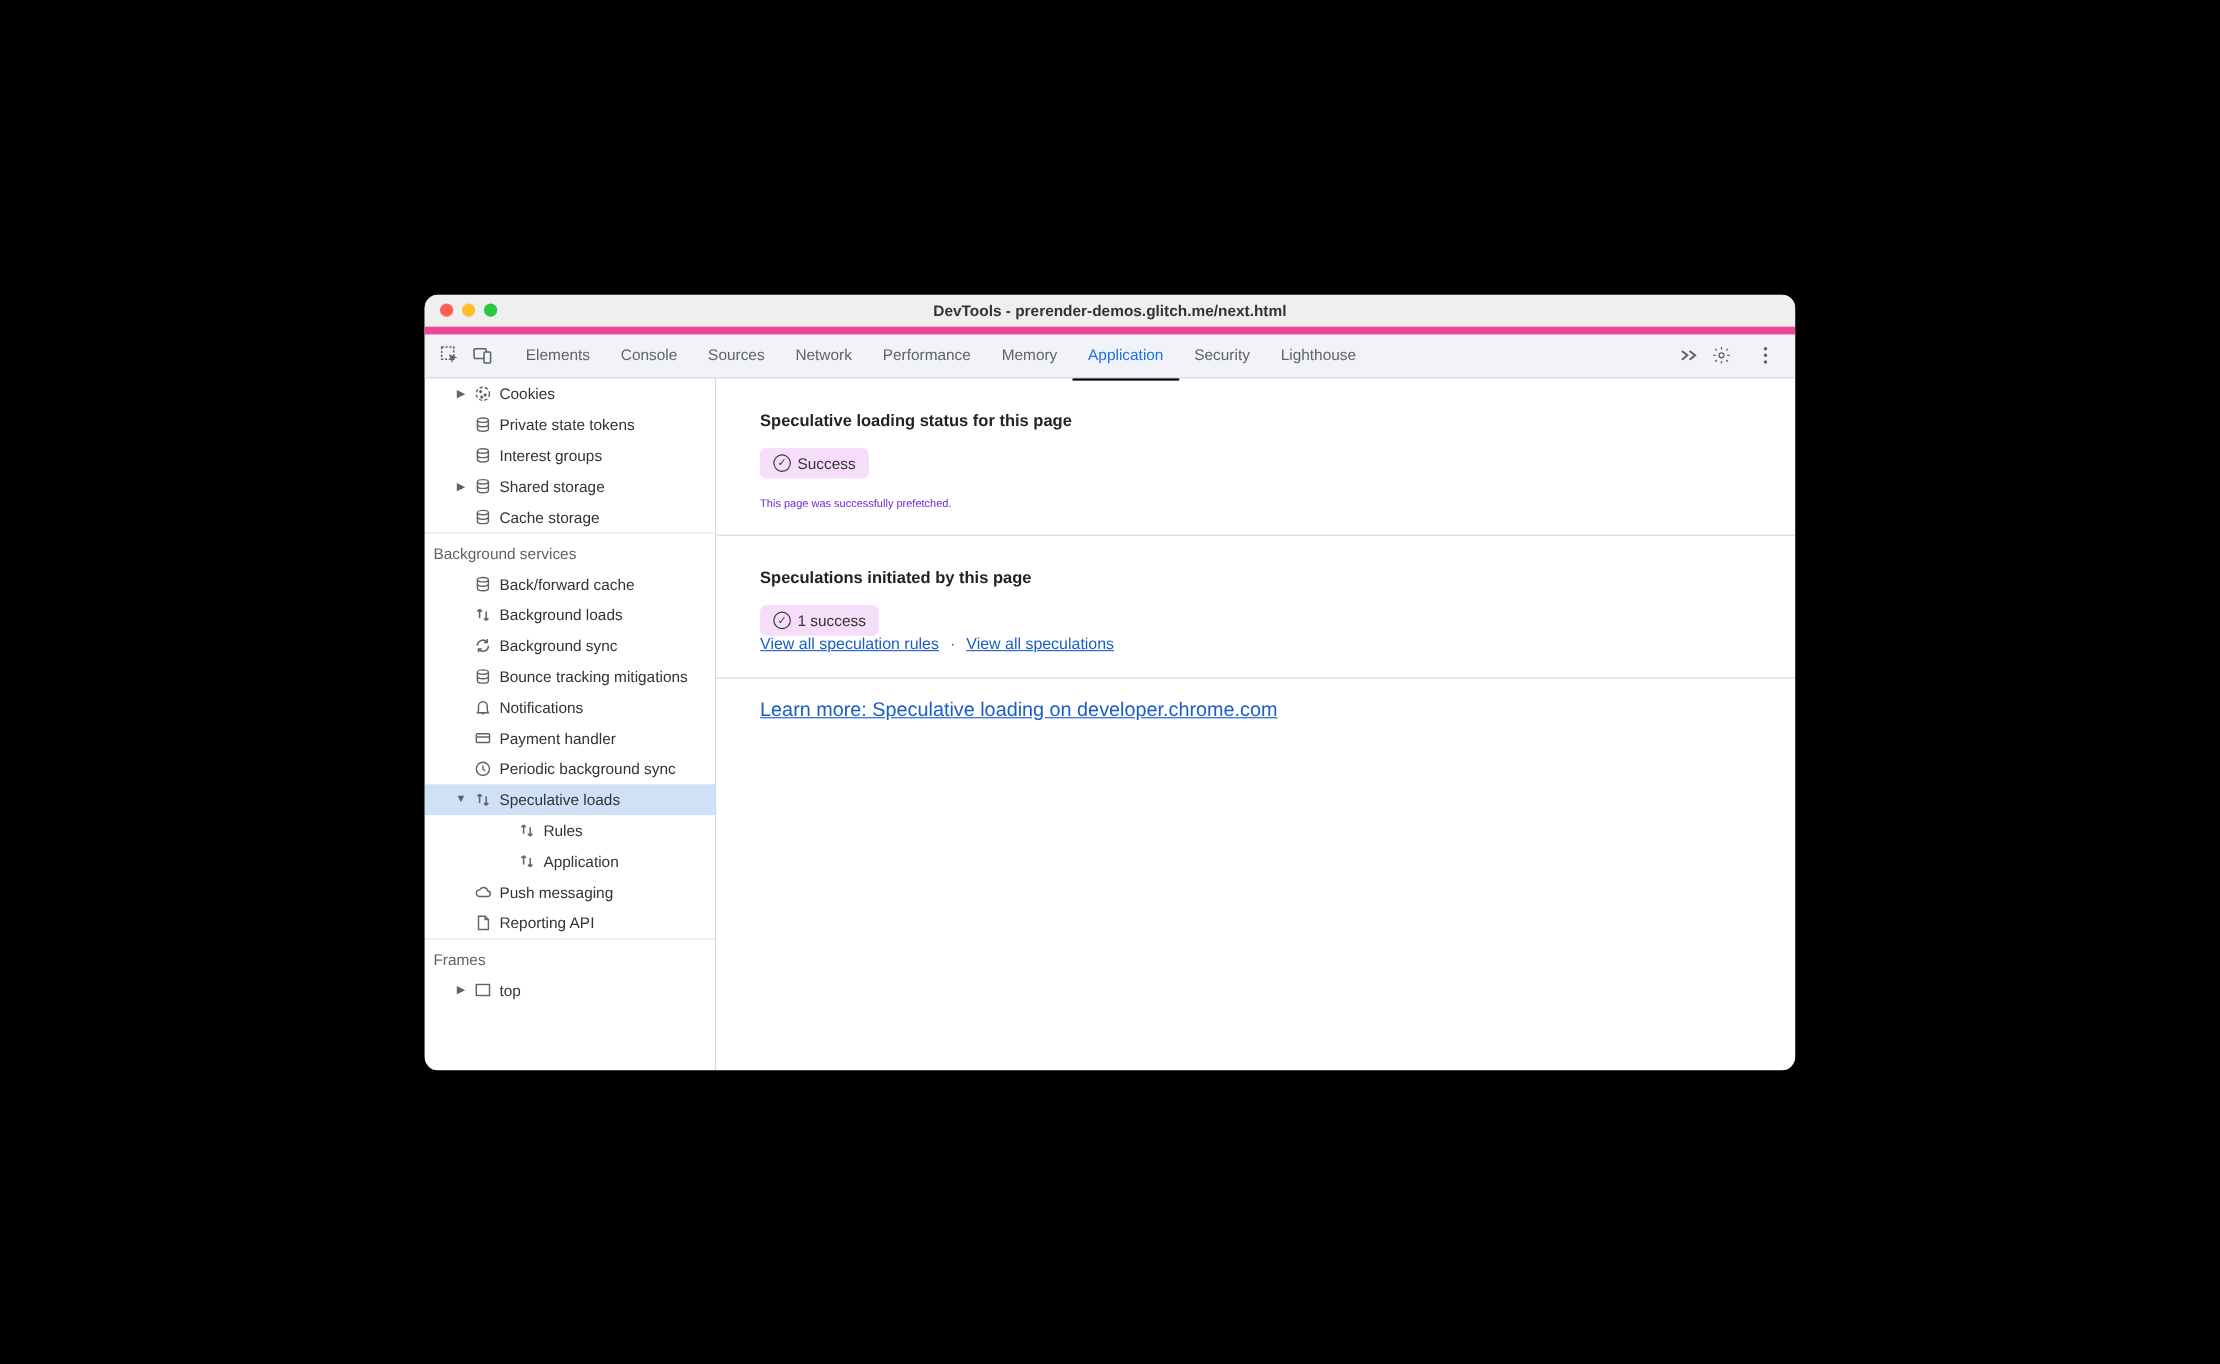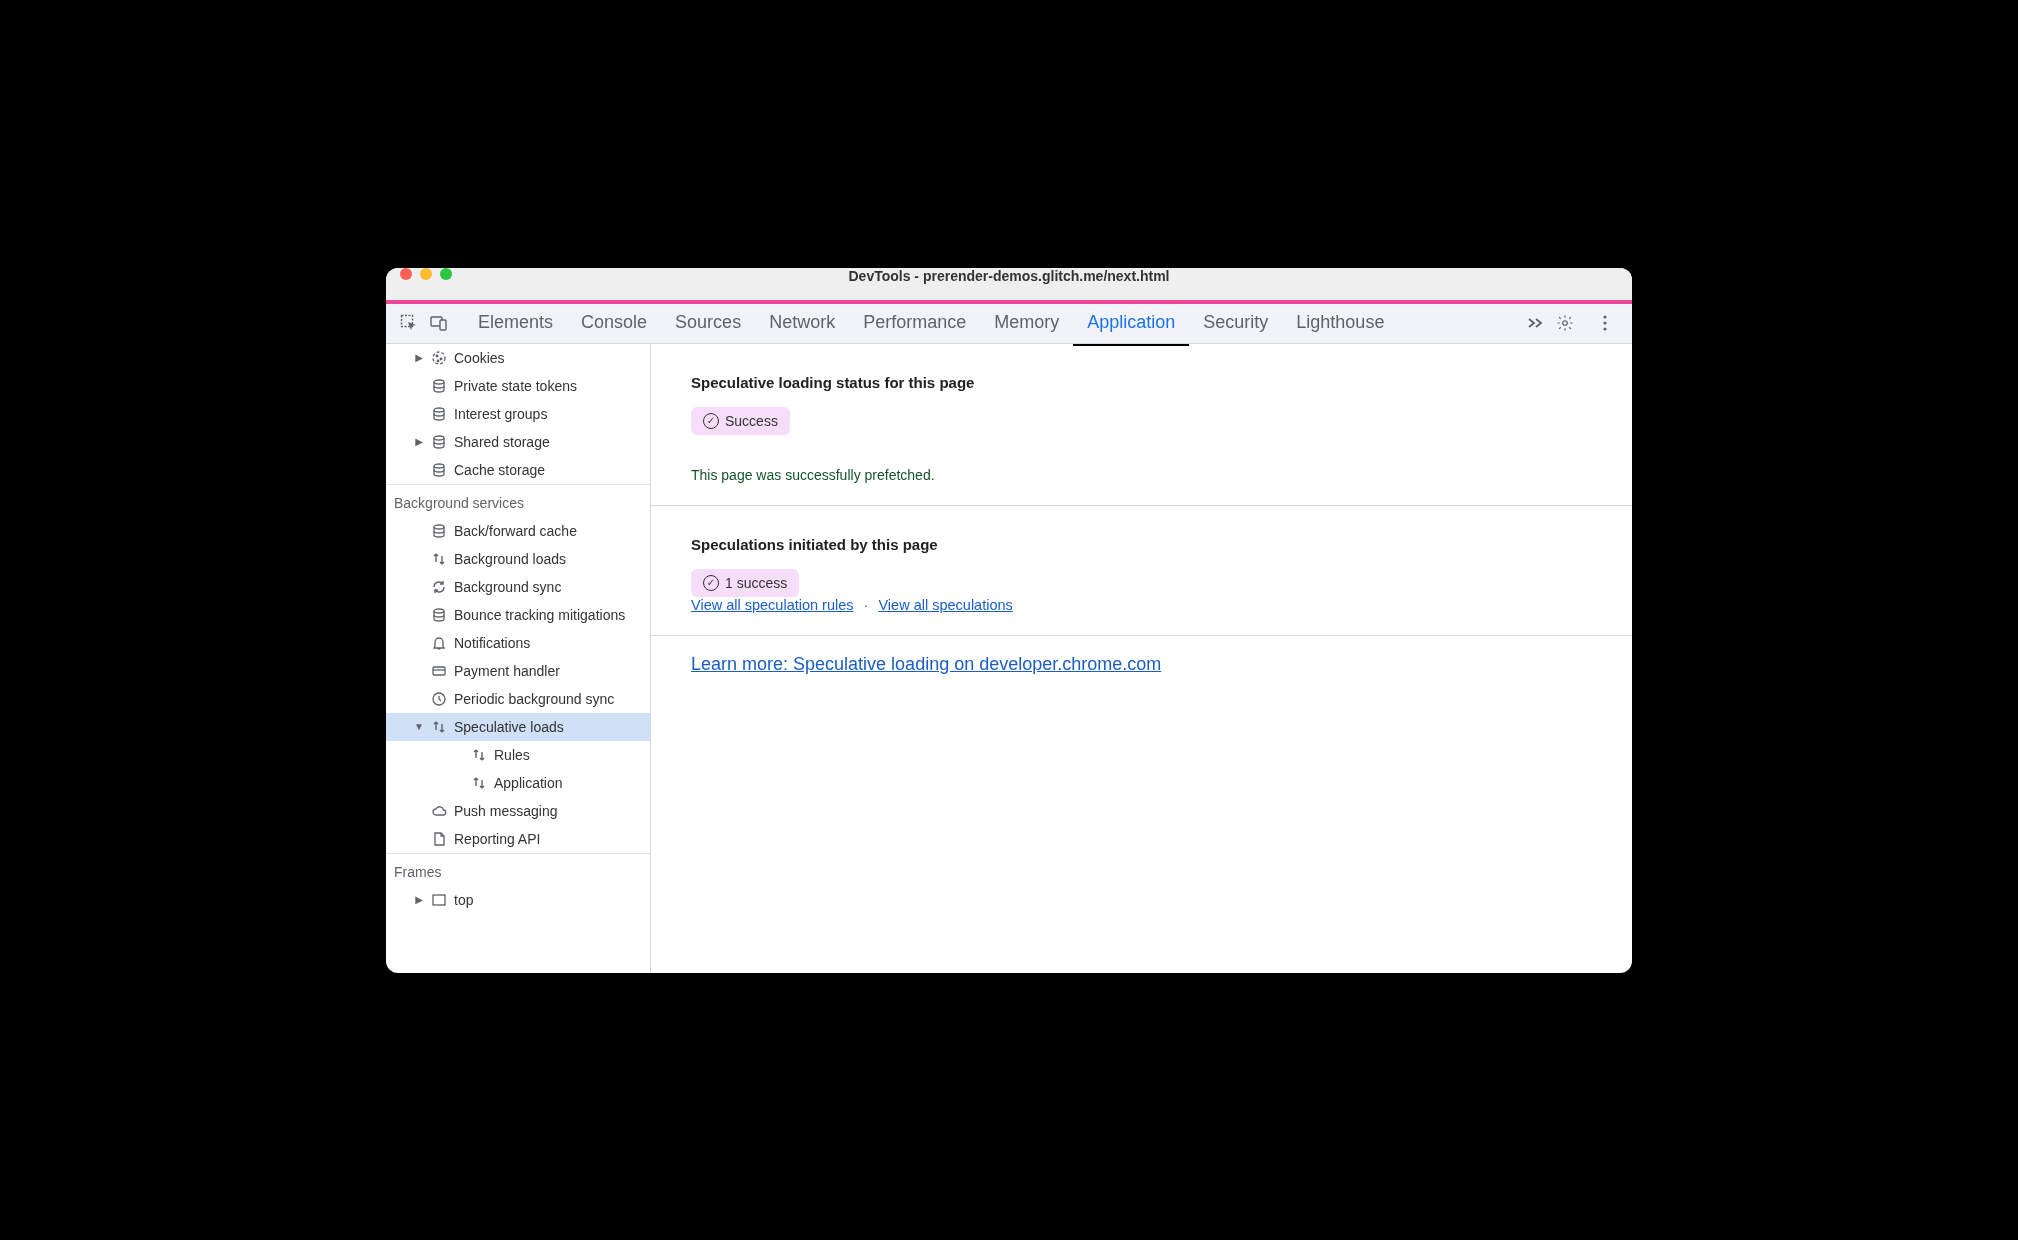--- a/index.html
+++ b/index.html
@@ -1,45 +1,45 @@
 <!DOCTYPE html>
 <html><head>
 <meta charset="utf-8">
 <style>
 * { box-sizing: border-box; margin: 0; padding: 0; }
 body { background: #000; font-family: -apple-system, BlinkMacSystemFont, "Segoe UI", Helvetica, Arial, sans-serif; width: 2018px; height: 1240px; display:flex; align-items:center; justify-content:center;}
 .window { width: 1246px; height: 705px; background: #fff; border-radius: 12px; overflow:hidden; box-shadow: 0 20px 50px rgba(0,0,0,0.6); display:flex; flex-direction:column;}
-.titlebar { height: 36px; background:#efefef; display:flex; position:relative; border-bottom:4px solid #ec4899;}
+.titlebar { height: 36px; background:#efefef; display:flex; align-items:center; position:relative; border-bottom:7px solid #ec4899;}
 .traffic { display:flex; gap:8px; margin-left:14px;}
 .dot { width:12px; height:12px; border-radius:50%; }
 .dot.red{background:#ff5f57;} .dot.yellow{background:#febc2e;} .dot.green{background:#28c840;}
 .title { position:absolute; left:0; right:0; text-align:center; font-size:14px; font-weight:600; color:#333;}
 .toolbar { height:40px; background:#f1f3f9; border-bottom:1px solid #d3d7de; display:flex; align-items:center; padding:0 10px; gap:4px;}
 .tool-icon { width:26px; height:26px; display:flex; align-items:center; justify-content:center; color:#5f6368; }
 .tabs { display:flex; gap:0; margin-left:8px; flex:1;}
-.tab { padding: 0 14px; height:46px; display:flex; align-items:center; font-size:18px; color:#5f6368; cursor:pointer; border-bottom: 2px solid transparent;}
+.tab { padding: 0 14px; height:46px; display:flex; align-items:center; font-size:14px; color:#5f6368; cursor:pointer; border-bottom: 2px solid transparent;}
 .tab.active { color:#1a73e8; border-bottom:2px solid #000000;}
 .right-icons { display:flex; gap:14px; align-items:center; color:#5f6368; margin-right:4px;}
 .content { flex:1; display:flex; overflow:hidden;}
 .sidebar { width:265px; border-right:1px solid #d3d7de; overflow-y:auto; font-size:14px; color:#333;}
 .tree-item { display:flex; align-items:center; height:28px; padding-left:10px; cursor:pointer; gap:6px; white-space:nowrap;}
 .tree-item.indent1 { padding-left:28px;}
 .tree-item.indent2 { padding-left:68px;}
 .tree-item.selected { background:#cfe0f7;}
 .tree-arrow { width:10px; font-size:10px; color:#5f6368; display:inline-flex; justify-content:center;}
 .tree-arrow.blank { visibility:hidden;}
 .tree-icon { width:18px; height:18px; display:flex; align-items:center; justify-content:center; color:#5f6368;}
 .section-header { padding:10px 8px 6px; font-size:14px; color:#5f6368; border-top:1px solid #e3e3e3;}
 .main { flex:1; overflow-y:auto;}
 .panel { padding: 30px 40px 22px; }
 .panel.bordered { border-bottom:1px solid #d3d7de;}
 .panel h3 { font-size:15px; font-weight:700; color:#222; margin-bottom:16px;}
 .badge { display:inline-flex; align-items:center; gap:6px; background:#f6ddfa; padding:6px 12px; border-radius:6px; font-size:14px; color:#333;}
 .badge-icon { width:16px; height:16px; border:1.8px solid #333; border-radius:50%; display:flex; align-items:center; justify-content:center; font-size:10px;}
-.desc { margin-top:32px; font-size:14px; color:#14532d;}
+.desc { margin-top:18px; font-size:10px; color:#6d28d9;}
 .links { font-size:14.5px;}
 .links a, .learn a { color:#1a5dc7; text-decoration:underline; cursor:pointer;}
 .sep { margin:0 6px; color:#555;}
 .learn { padding: 18px 40px; font-size:18px;}
 svg { display:block; }
 </style>
 </head>
 <body>
 
 <div class="window">

